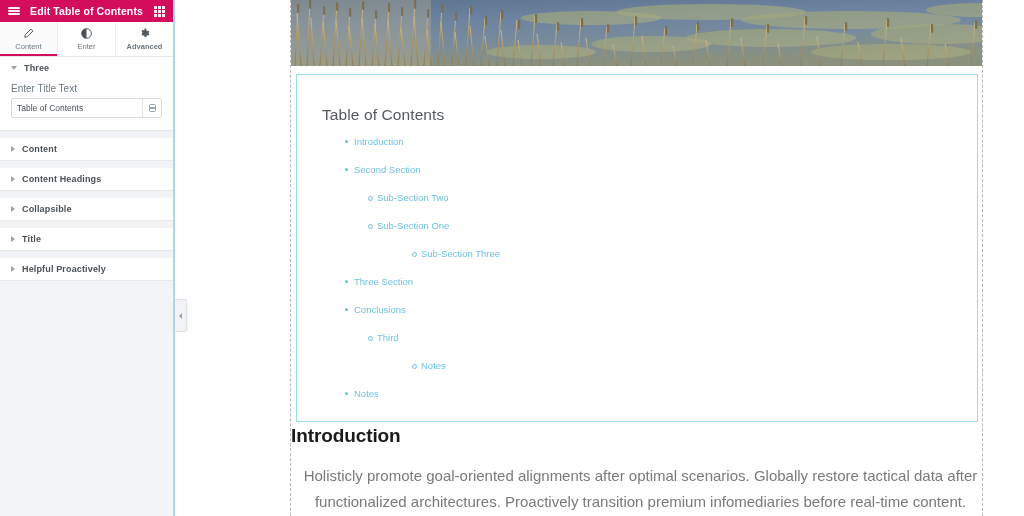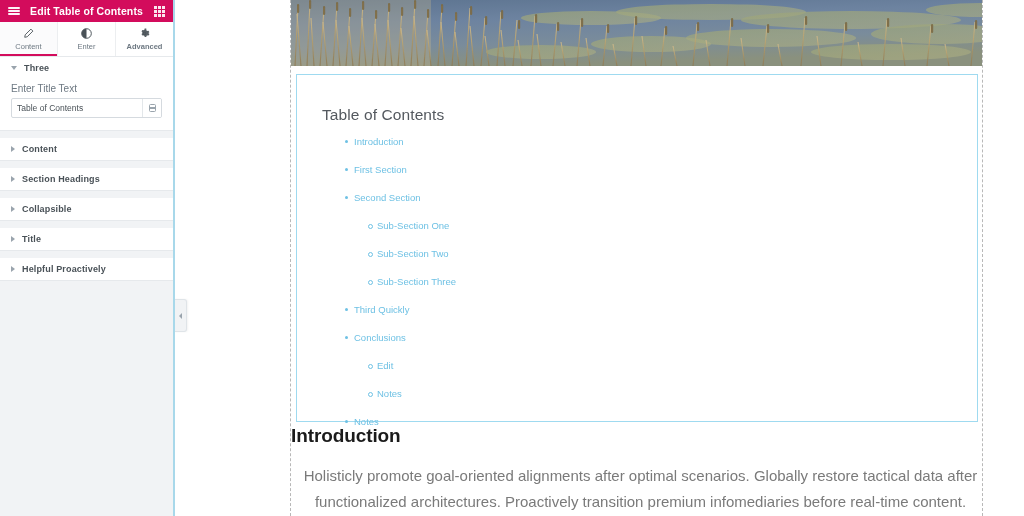--- a/index.html
+++ b/index.html
@@ -325,21 +325,21 @@
     margin: 18.5px 0 0 0;
     padding: 0 0 0 23px;
     list-style: none;
   }
   .toc-sub > li {
     position: relative;
     margin: 0 0 18.5px 0;
     font-size: 9.5px;
     line-height: 1;
   }
-  .toc-sub > li:last-child { margin-bottom: 0; }
+  .toc-sub > li:last-child { margin-bottom: 0; margin-left: 44px; }
 
   
   .article {
     position: absolute;
     left: 117px;
     top: 425px;
     width: 695px;
   }
   .article h2 {
     margin: 0;
@@ -449,21 +449,21 @@
         <div class="sec-head">
           <span class="caret"></span>
           <span>Content</span>
         </div>
       </div>
       <div class="sec-gap"></div>
 
       <div class="sec">
         <div class="sec-head">
           <span class="caret"></span>
-          <span>Section Headings</span>
+          <span>Content Headings</span>
         </div>
       </div>
       <div class="sec-gap"></div>
 
       <div class="sec">
         <div class="sec-head">
           <span class="caret"></span>
           <span>Collapsible</span>
         </div>
       </div>
@@ -636,51 +636,47 @@
       <div class="toc-box">
         <div class="toc-title">Table of Contents</div>
 
         <ul class="toc-list">
           <li>
             <span class="bullet"></span>
             <a href="#">Introduction</a>
           </li>
           <li>
             <span class="bullet"></span>
-            <a href="#">First Section</a>
-          </li>
-          <li>
-            <span class="bullet"></span>
             <a href="#">Second Section</a>
             <ul class="toc-sub">
               <li>
                 <span class="bullet hollow"></span>
-                <a href="#">Sub-Section One</a>
+                <a href="#">Sub-Section Two</a>
               </li>
               <li>
                 <span class="bullet hollow"></span>
-                <a href="#">Sub-Section Two</a>
+                <a href="#">Sub-Section One</a>
               </li>
               <li>
                 <span class="bullet hollow"></span>
                 <a href="#">Sub-Section Three</a>
               </li>
             </ul>
           </li>
           <li>
             <span class="bullet"></span>
-            <a href="#">Third Quickly</a>
+            <a href="#">Three Section</a>
           </li>
           <li>
             <span class="bullet"></span>
             <a href="#">Conclusions</a>
             <ul class="toc-sub">
               <li>
                 <span class="bullet hollow"></span>
-                <a href="#">Edit</a>
+                <a href="#">Third</a>
               </li>
               <li>
                 <span class="bullet hollow"></span>
                 <a href="#">Notes</a>
               </li>
             </ul>
           </li>
           <li>
             <span class="bullet"></span>
             <a href="#">Notes</a>

